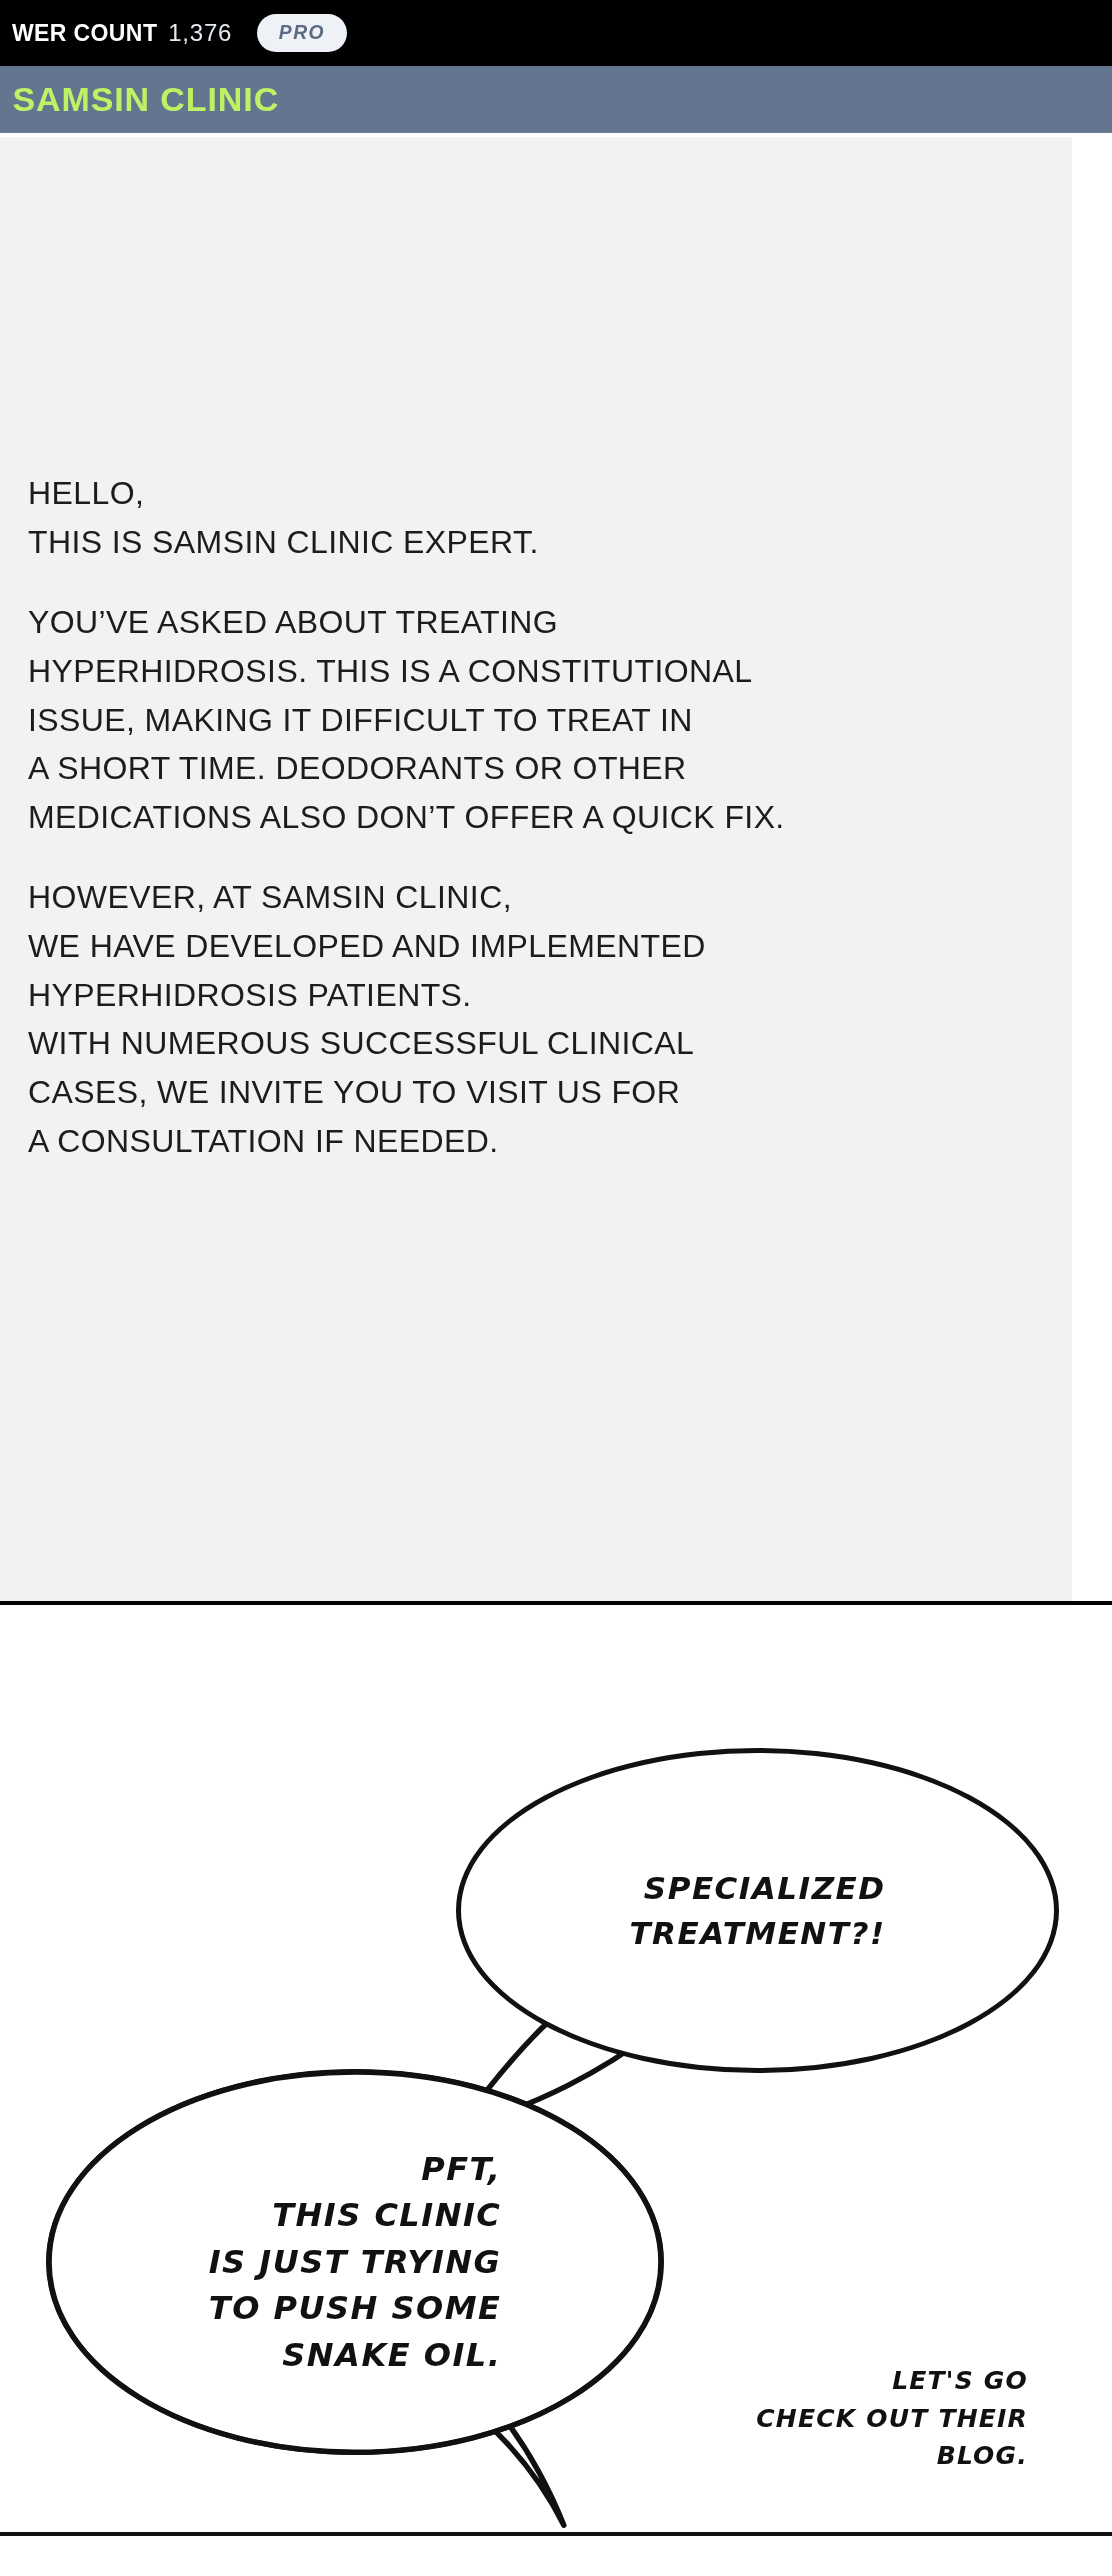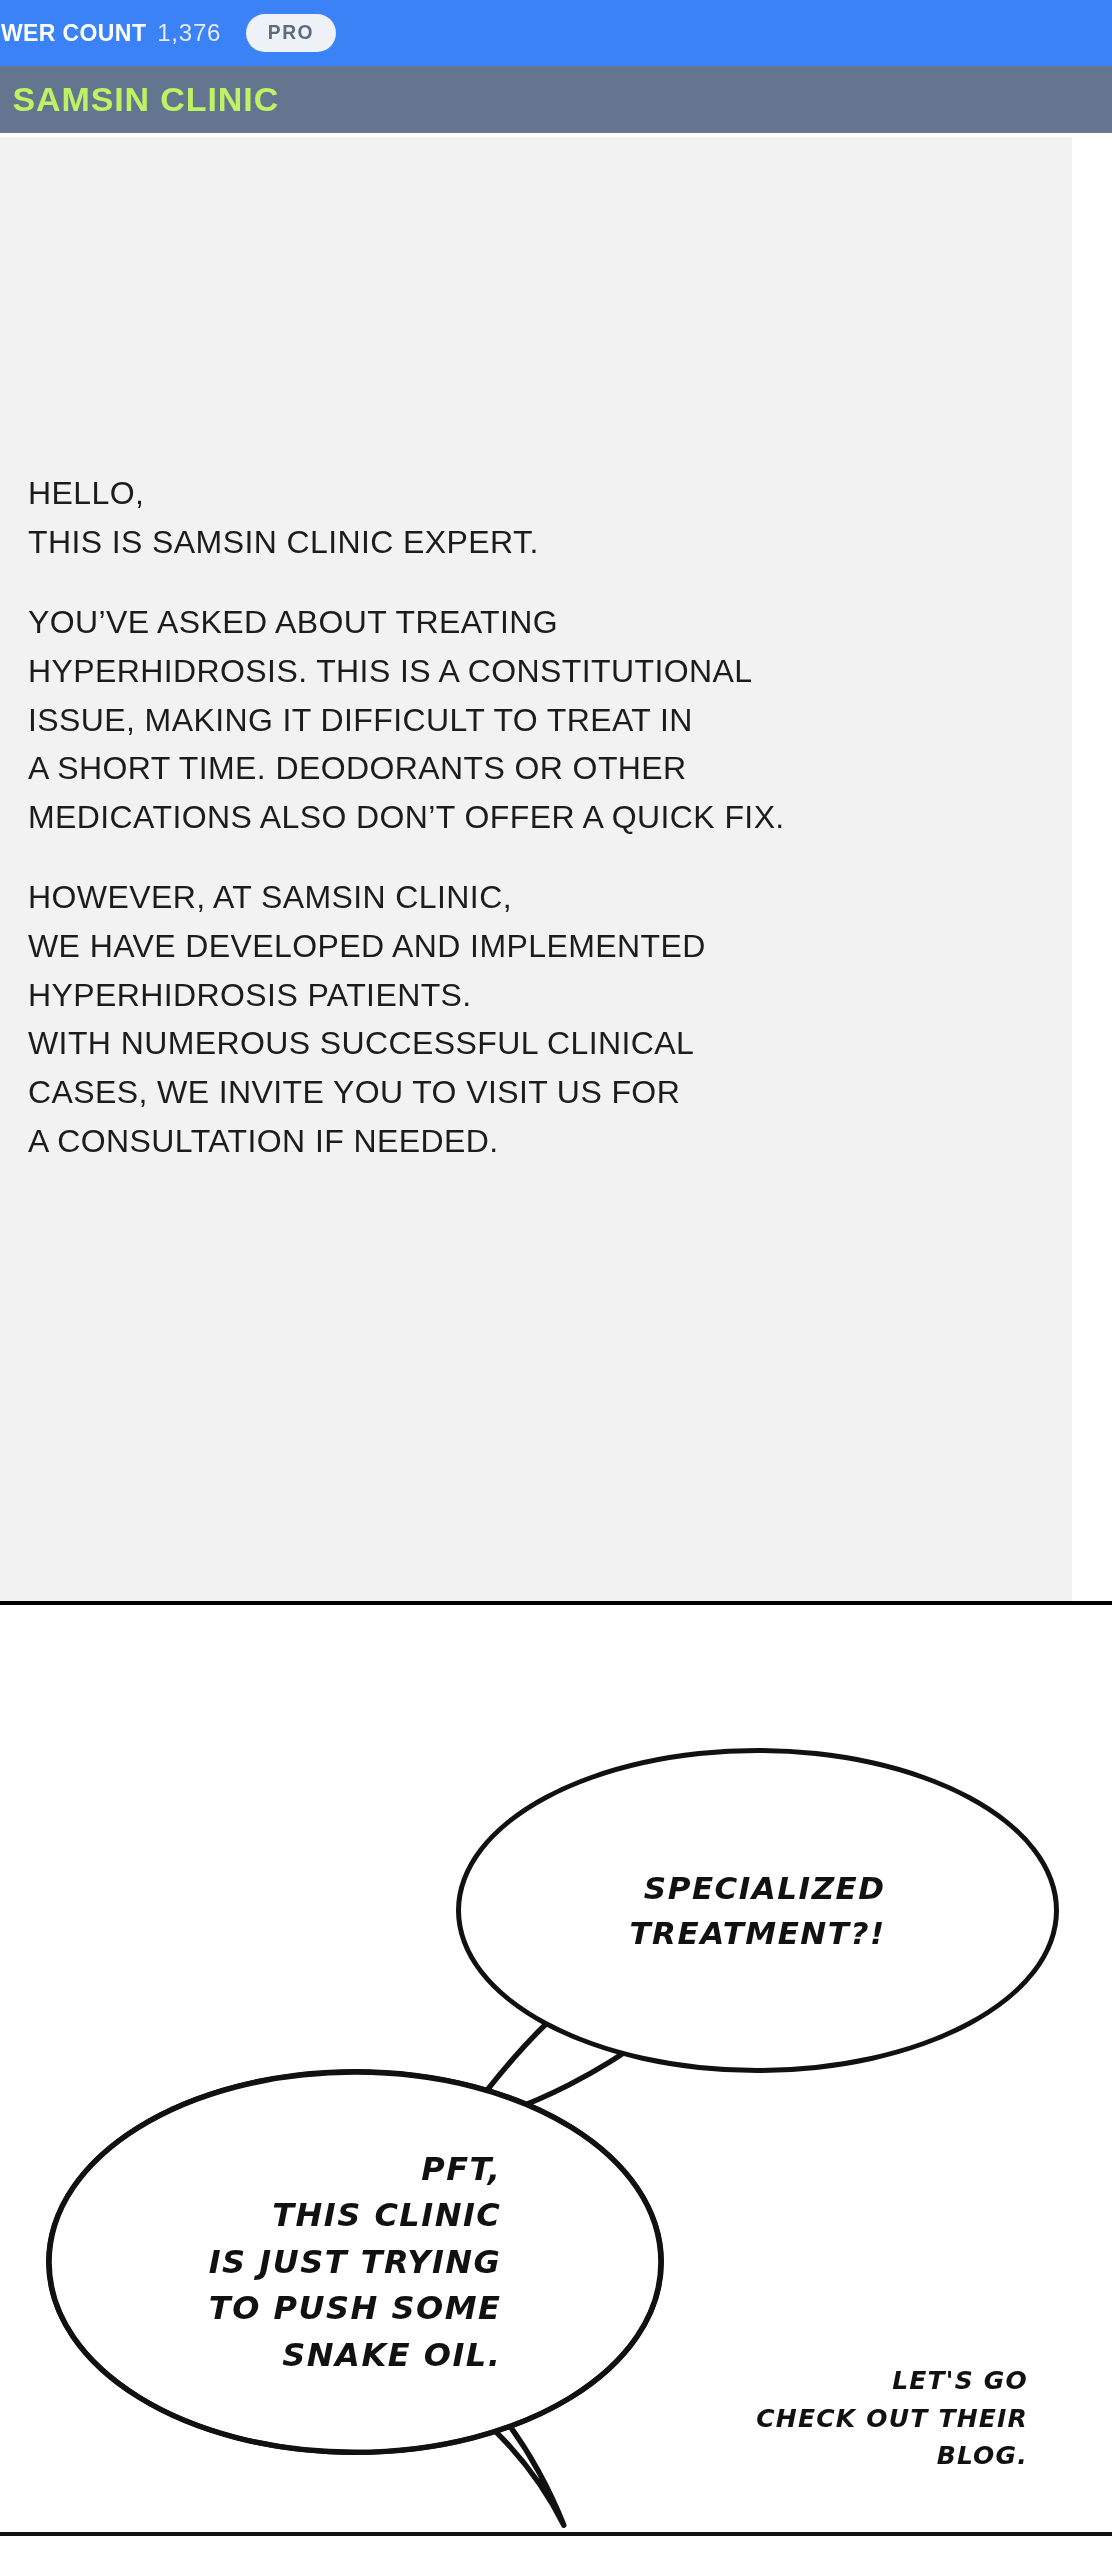--- a/index.html
+++ b/index.html
@@ -24,22 +24,22 @@
     width: 1113px;
     height: 133px;
     background: #6d7f99;
   }
   .topbar-row1 {
     position: absolute;
     left: 0; top: 0;
     width: 1113px; height: 66px;
     display: flex;
     align-items: center;
-    padding-left: 4px;
-    background: #3b82f6;
+    padding-left: 15px;
+    background: #000000;
   }
   .follower-label {
     font-size: 23px;
     font-weight: bold;
     color: #ffffff;
     letter-spacing: 0.4px;
     margin-left: -3.1px;
   }
   .follower-count {
     font-size: 24px;
@@ -50,20 +50,21 @@
   .pro-badge {
     margin-left: 25px;
     background: #eef1f6;
     color: #5b6b82;
     font-size: 19.3px;
     font-weight: bold;
     letter-spacing: 1.5px;
     border-radius: 23px;
     padding: 8.5px 21.6px 9.3px 21.6px;
     line-height: 1;
+    font-style: italic;
   }
   .topbar-row2 {
     position: absolute;
     left: 0; top: 66px;
     width: 1113px; height: 66px;
     display: flex;
     align-items: center;
     background: #64758f;
   }
   .clinic-name {

